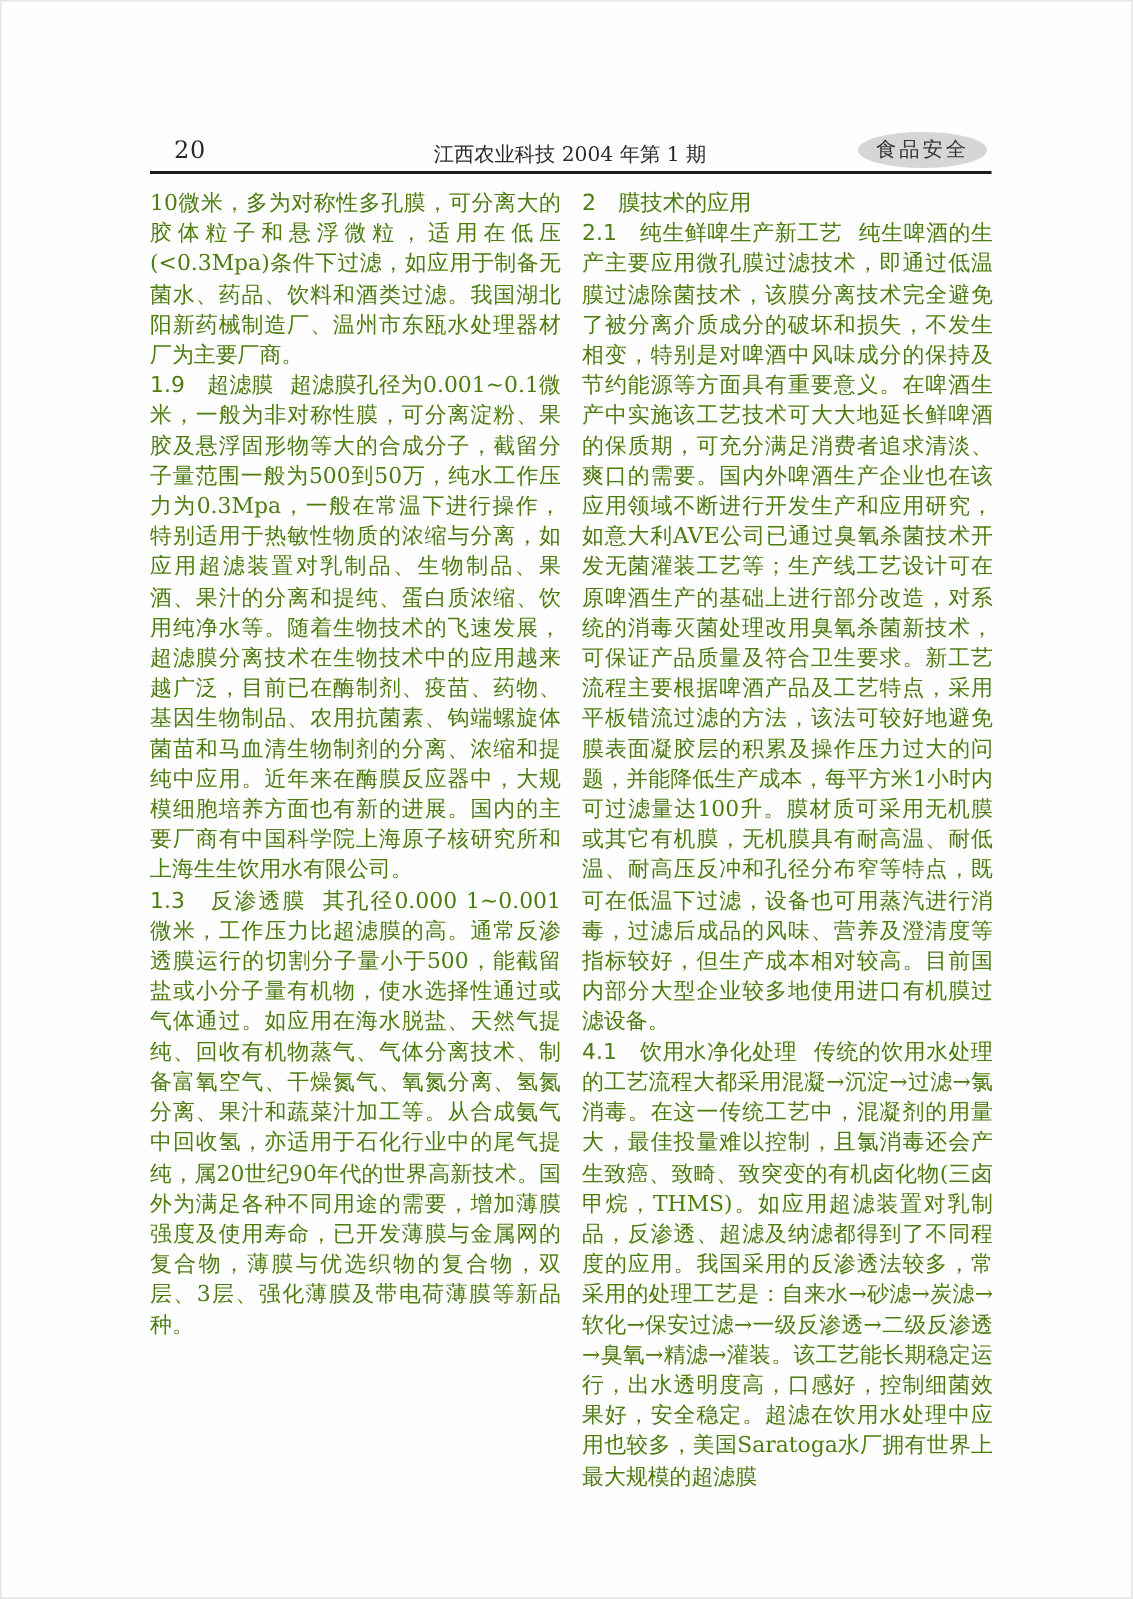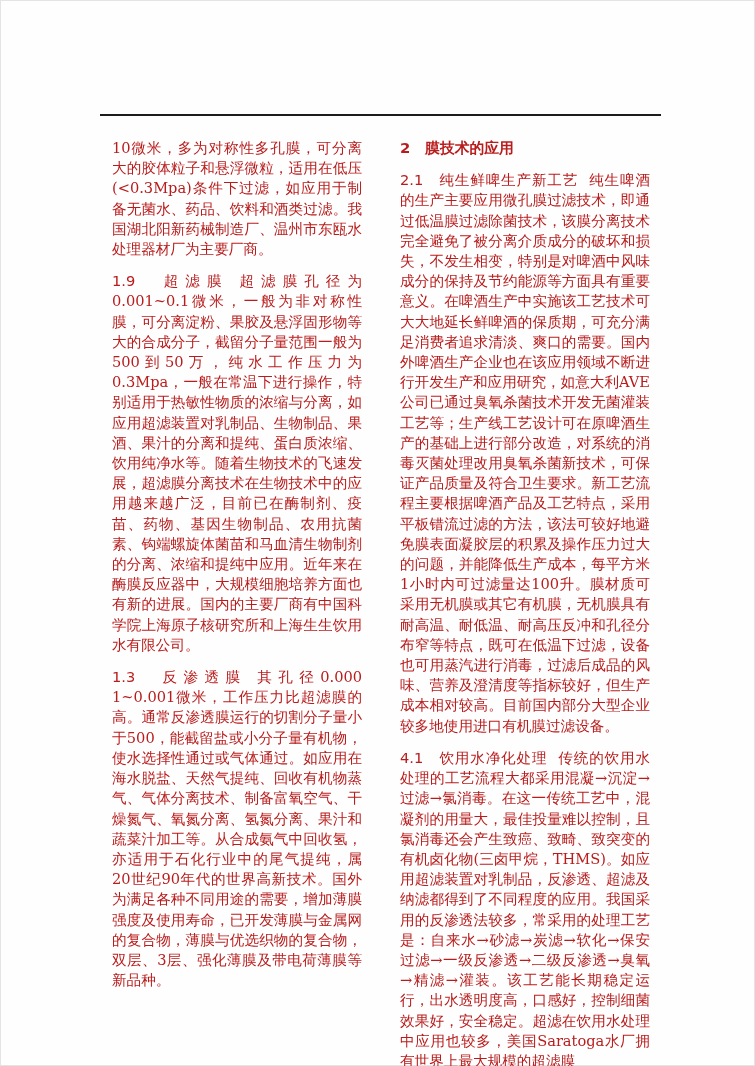--- a/index.html
+++ b/index.html
@@ -70,43 +70,48 @@
     top: 126px;
     left: 100px;
     width: 562px;
     display: flex;
     gap: 14px;
   }
   .col {
     width: 274px;
   }
   .col p {
-    margin: 12px;
+    margin: 0;
     font-size: 14.6px;
     line-height: 20.2px;
     text-align: justify;
-    color: #b91c1c;
+    color: #4d7c0f;
   }
   .plabel {
     font-family: "DejaVu Sans", sans-serif;
     font-weight: normal;
     margin-right: 0.75em;
     white-space: nowrap;
   }
   .section-heading {
     font-family: "DejaVu Sans", sans-serif;
-    font-weight: bold;
+    font-weight: normal;
     font-size: 14.8px !important;
   }
 </style>
 </head>
 <body>
 
 <div class="page">
 
+  <div class="header">
+    <span class="page-number">20</span>
+    <div class="journal-title">江西农业科技 2004 年第 1 期</div>
+    <div class="badge">食品安全</div>
+  </div>
 
   <div class="header-rule"></div>
 
   <div class="columns">
 
     <div class="col">
       <p><span>10微米，多为对称性多孔膜，可分离大的胶体粒子和悬浮微粒，适用在低压(&lt;0.3Mpa)条件下过滤，如应用于制备无菌水、药品、饮料和酒类过滤。我国湖北阳新药械制造厂、温州市东瓯水处理器材厂为主要厂商。</span></p>
       <p><span class="plabel">1.9　超滤膜</span><span>超滤膜孔径为0.001~0.1微米，一般为非对称性膜，可分离淀粉、果胶及悬浮固形物等大的合成分子，截留分子量范围一般为500到50万，纯水工作压力为0.3Mpa，一般在常温下进行操作，特别适用于热敏性物质的浓缩与分离，如应用超滤装置对乳制品、生物制品、果酒、果汁的分离和提纯、蛋白质浓缩、饮用纯净水等。随着生物技术的飞速发展，超滤膜分离技术在生物技术中的应用越来越广泛，目前已在酶制剂、疫苗、药物、基因生物制品、农用抗菌素、钩端螺旋体菌苗和马血清生物制剂的分离、浓缩和提纯中应用。近年来在酶膜反应器中，大规模细胞培养方面也有新的进展。国内的主要厂商有中国科学院上海原子核研究所和上海生生饮用水有限公司。</span></p>
       <p><span class="plabel">1.3　反渗透膜</span><span>其孔径0.000 1~0.001微米，工作压力比超滤膜的高。通常反渗透膜运行的切割分子量小于500，能截留盐或小分子量有机物，使水选择性通过或气体通过。如应用在海水脱盐、天然气提纯、回收有机物蒸气、气体分离技术、制备富氧空气、干燥氮气、氧氮分离、氢氮分离、果汁和蔬菜汁加工等。从合成氨气中回收氢，亦适用于石化行业中的尾气提纯，属20世纪90年代的世界高新技术。国外为满足各种不同用途的需要，增加薄膜强度及使用寿命，已开发薄膜与金属网的复合物，薄膜与优选织物的复合物，双层、3层、强化薄膜及带电荷薄膜等新品种。</span></p>
     </div>

